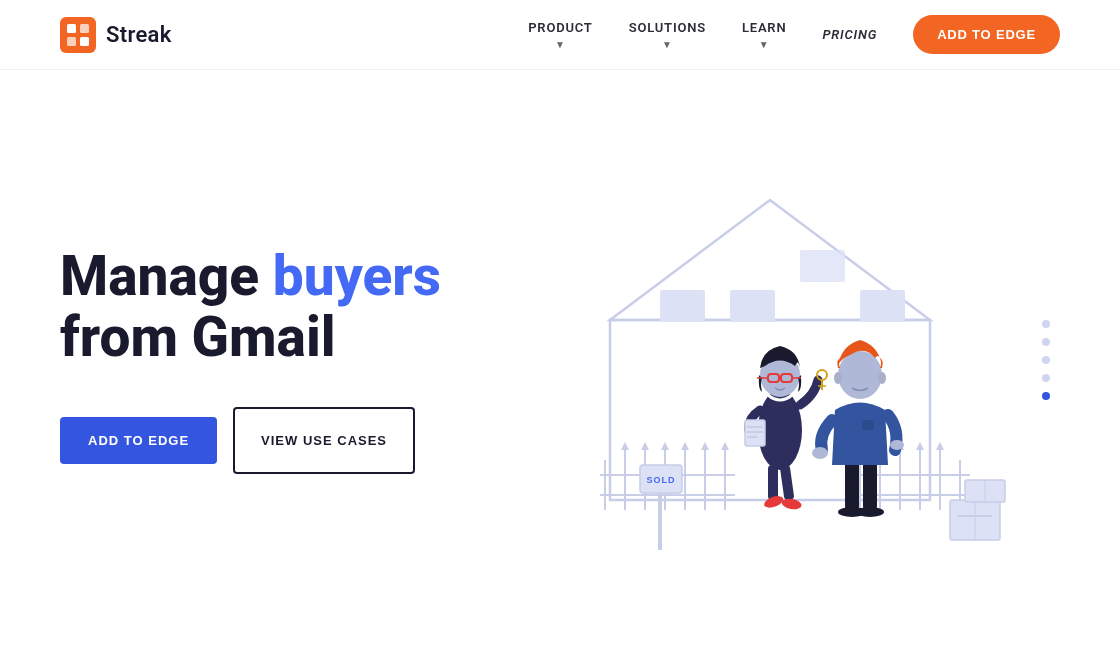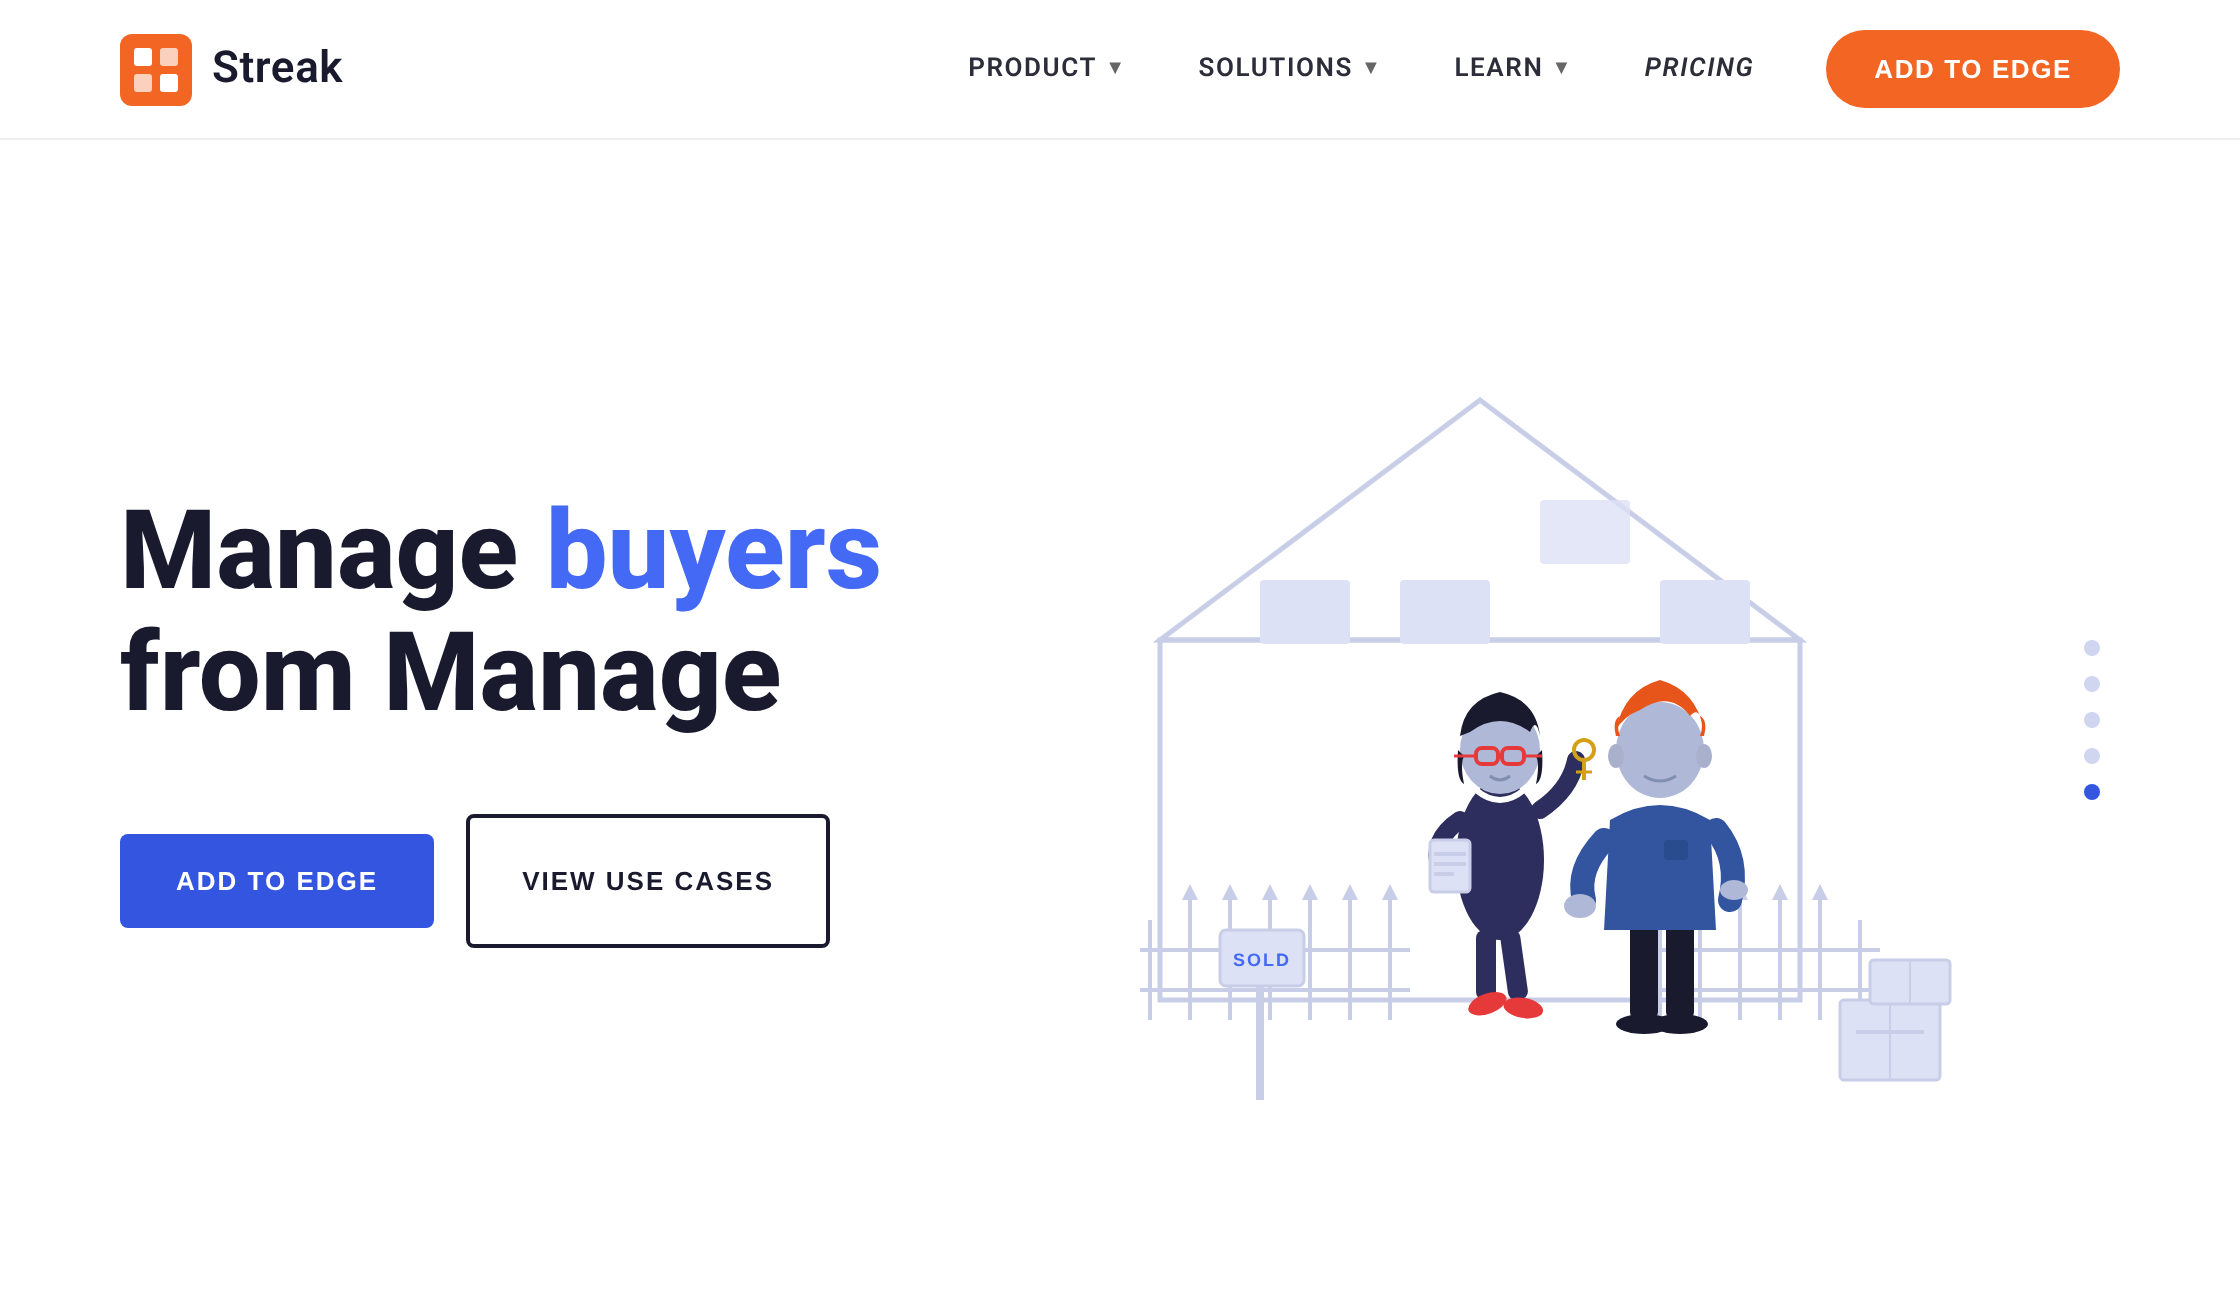--- a/index.html
+++ b/index.html
@@ -45,20 +45,21 @@
       display: flex;
       align-items: center;
       gap: 4px;
       font-size: 13px;
       font-weight: 600;
       letter-spacing: 0.8px;
       color: #2d2d3a;
       text-transform: uppercase;
       cursor: pointer;
       text-decoration: none;
+      flex-direction: column;
     }
     .chevron {
       font-size: 10px;
       color: #666;
     }
     .nav-pricing {
       letter-spacing: 0.8px;
       font-style: italic;
     }
     .btn-add-edge-nav {
@@ -123,20 +124,21 @@
       font-weight: 700;
       letter-spacing: 1px;
       text-transform: uppercase;
       cursor: pointer;
     }
 
     
     .hero-right {
       flex: 1;
       display: flex;
+      justify-content: center;
       align-items: center;
       position: relative;
       height: 100%;
     }
 
     
     .dot-nav {
       position: absolute;
       right: 0;
       top: 50%;
@@ -195,21 +197,21 @@
       <span>PRICING</span>
     </a>
     <button class="btn-add-edge-nav">ADD TO EDGE</button>
   </nav>
 </header>
 
 <section class="hero">
   <div class="hero-left">
     <h1 class="hero-heading">
       <span>Manage </span><span class="highlight">buyers</span><br>
-      <span>from Manage</span>
+      <span>from Gmail</span>
     </h1>
     <div class="hero-buttons">
       <button class="btn-primary">ADD TO EDGE</button>
       <button class="btn-secondary">VIEW USE CASES</button>
     </div>
   </div>
 
   <div class="hero-right">
 
     <svg class="illustration-svg" viewBox="0 0 520 480" fill="none" xmlns="http://www.w3.org/2000/svg">

